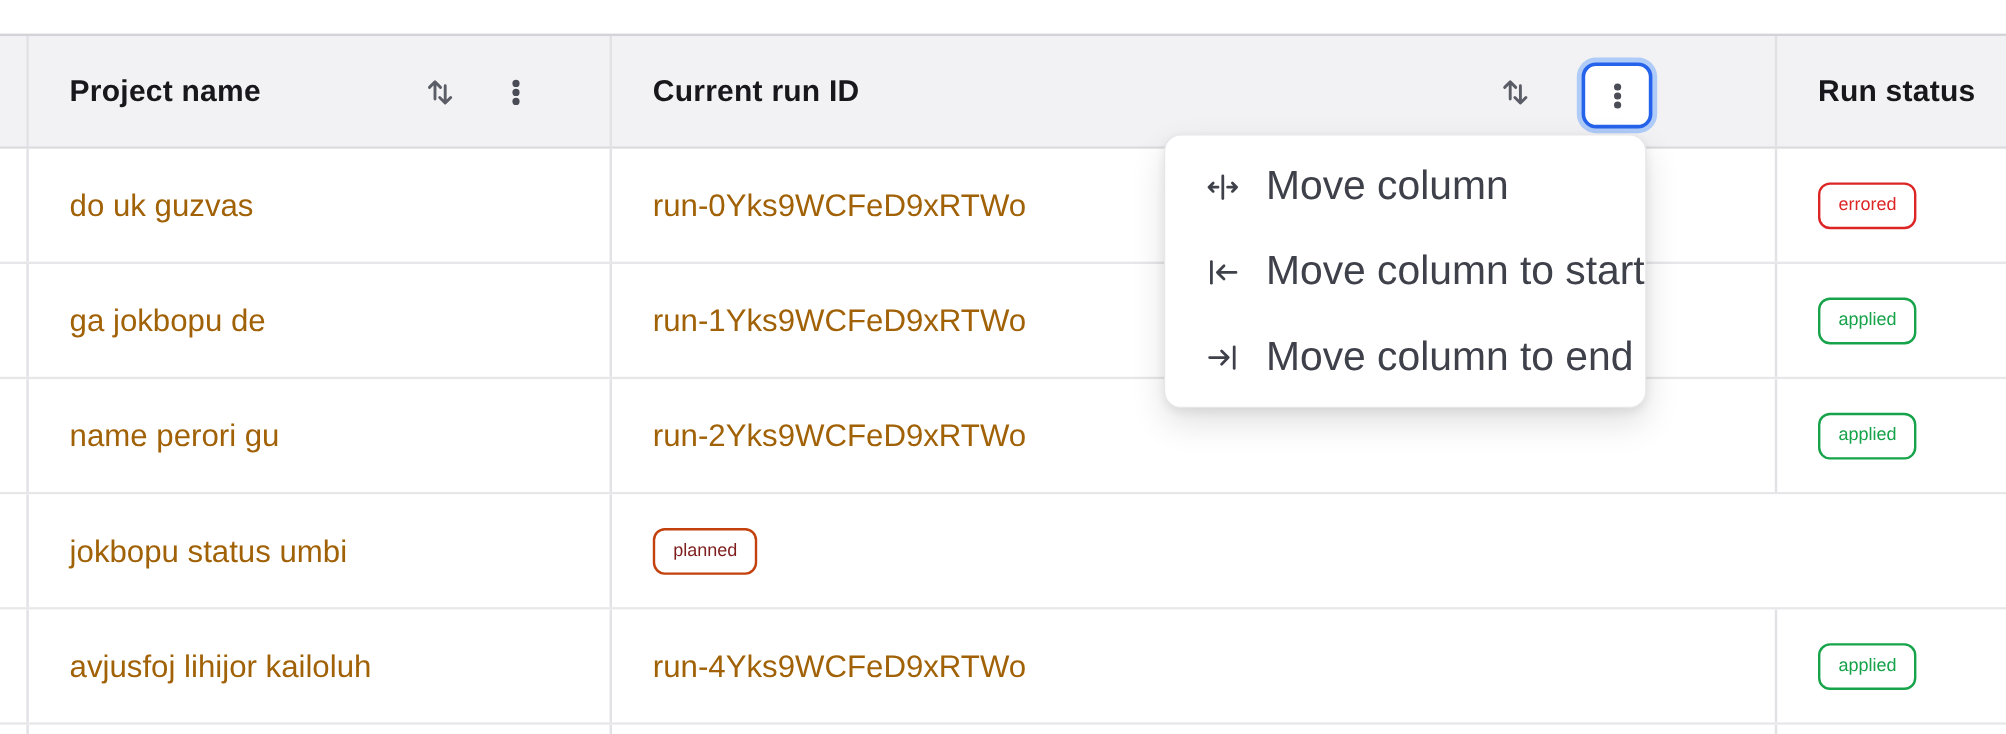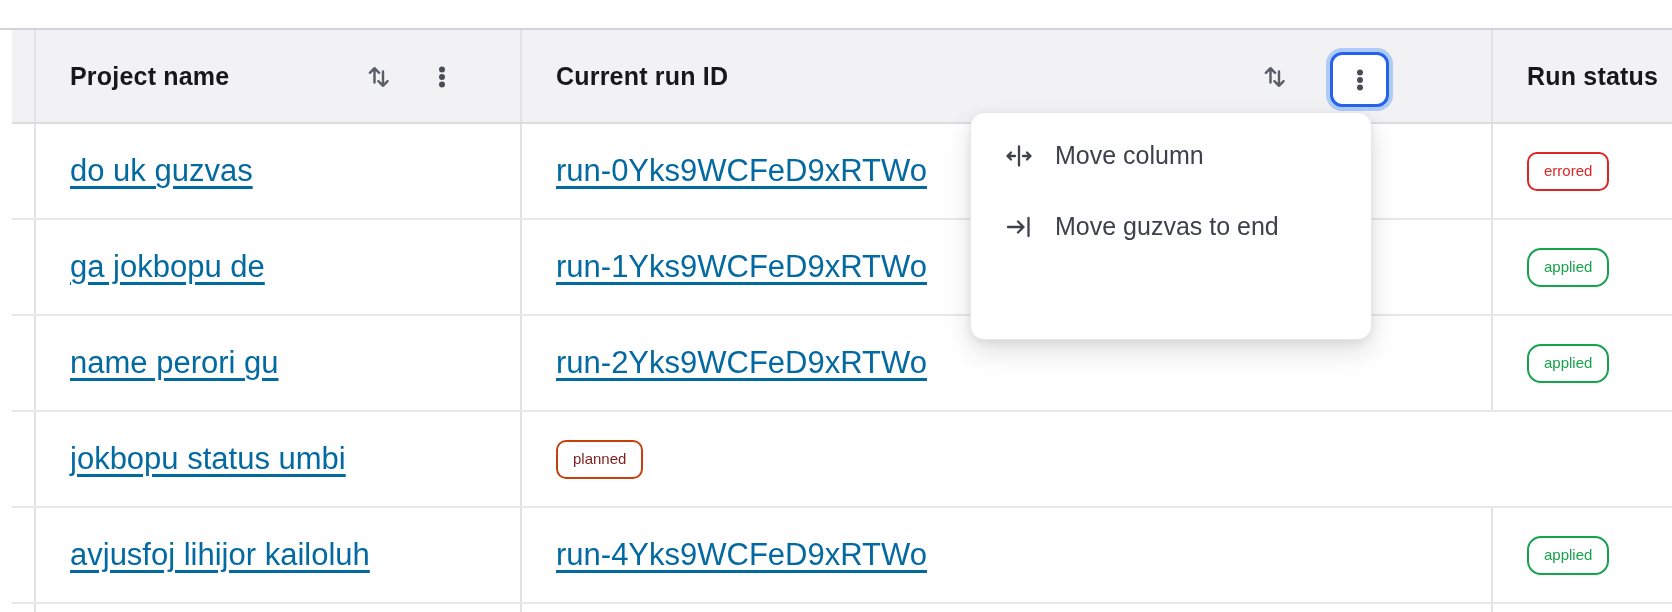--- a/index.html
+++ b/index.html
@@ -3,21 +3,21 @@
 <meta charset="utf-8">
 <style>
   * { margin:0; padding:0; box-sizing:border-box; }
   html,body { background:#ffffff; }
   .screen {
     position:relative; width:1672px; height:612px; overflow:hidden;
     background:#ffffff; font-family:"Liberation Sans", sans-serif;
     color:#18181b;
   }
   
-  .table { position:absolute; left:0; top:28px; width:1672px; border-top:2px solid #d4d4d8;padding-left:12px; }
+  .table { position:absolute; left:0; top:28px; width:1672px; border-top:2px solid #d4d4d8; }
   .trow { display:flex; width:1672px; background:#ffffff; border-bottom:2px solid #e7e7ea; }
   .thead { height:94px; background:#f2f2f4; border-bottom:2px solid #dcdce0; }
   .tbody-row { height:96px; }
   .sliver { height:8px; border-bottom:none; }
   .cell { position:relative; display:flex; align-items:center; height:100%; }
   .cell-gutter  { width:24px;  border-right:2px solid #e2e2e6; }
   .cell-project { width:486px; border-right:2px solid #e2e2e6; padding-left:34px; }
   .cell-run     { width:971px; border-right:2px solid #e2e2e6; padding-left:34px; }
   .cell-status  { flex:1; padding-left:34px;text-align:center; }
   .hlabel { font-size:25px; font-weight:700; color:#17171c; letter-spacing:.2px; }
@@ -28,36 +28,36 @@
   .kebab-project{ left:388px; }
   .sort-run     { left:735px; }
   .sort-status  { left:208px; }
   .kebab-btn-focused {
     position:absolute; left:808px; top:22px; width:59px; height:55px;
     background:#ffffff; border:3px solid #2563eb; border-radius:12px;
     box-shadow:0 0 0 4px #afcbf8; display:flex; align-items:center; justify-content:center;
     cursor:pointer;
   }
   
-  .cell-link { font-size:31px; color:#0369a1; text-decoration:underline; text-underline-offset:5px; cursor:pointer; }
+  .cell-link { font-size:26px; color:#a16207; text-underline-offset:5px; cursor:pointer; }
   
   .badge { display:inline-block; font-size:15px; line-height:1; padding:9px 15px 11px;
            border:2px solid; border-radius:10px; background:#ffffff; }
   .badge-errored { color:#dc2626; border-color:#dc2626; }
-  .badge-applied { color:#16a34a; border-color:#16a34a;border-radius:14px; }
+  .badge-applied { color:#16a34a; border-color:#16a34a; }
   .badge-planned { color:#7f1d1d; border-color:#c2410c; }
   
   .col-menu {
     position:absolute; left:970px; top:112px; width:402px; height:228px;
     background:#ffffff; border:1px solid #e7e7ea; border-radius:14px;
     box-shadow:0 12px 28px rgba(0,0,0,.12), 0 3px 8px rgba(0,0,0,.07);
     padding:7px 0; z-index:20;
   }
   .menu-item { height:71px; display:flex; align-items:center; padding-left:33px; gap:21px;
-               font-size:25px; color:#3f414a; cursor:pointer; background:transparent; border:none;
+               font-size:34px; color:#3f414a; cursor:pointer; background:transparent; border:none;
                width:100%; text-align:left; font-family:inherit; }
   .mi-icon { flex:0 0 30px; display:flex; }
   svg { display:block; }
 </style>
 </head>
 <body>
 
 <div class="screen">
 
   <div class="table">
@@ -187,21 +187,30 @@
           <path d="M15 5.5 V24.5"></path>
           <path d="M11 15 H3.5 M7 11.5 L3.5 15 L7 18.5"></path>
           <path d="M19 15 H26.5 M23 11.5 L26.5 15 L23 18.5"></path>
         </svg>
       </span>
       <span>Move column</span>
     </button>
     <button class="menu-item">
       <span class="mi-icon">
         <svg width="30" height="30" viewBox="0 0 30 30" fill="none" stroke="#3f414a" stroke-width="2.3" stroke-linecap="round" stroke-linejoin="round">
+          <path d="M5.5 6 V24"></path>
+          <path d="M26 15 H10.5 M16 9.5 L10.5 15 L16 20.5"></path>
+        </svg>
+      </span>
+      <span>Move column to start</span>
+    </button>
+    <button class="menu-item">
+      <span class="mi-icon">
+        <svg width="30" height="30" viewBox="0 0 30 30" fill="none" stroke="#3f414a" stroke-width="2.3" stroke-linecap="round" stroke-linejoin="round">
           <path d="M24.5 6 V24"></path>
           <path d="M4 15 H19.5 M14 9.5 L19.5 15 L14 20.5"></path>
         </svg>
       </span>
-      <span>Move guzvas to end</span>
+      <span>Move column to end</span>
     </button>
   </div>
 
 </div>
 
 </body></html>

